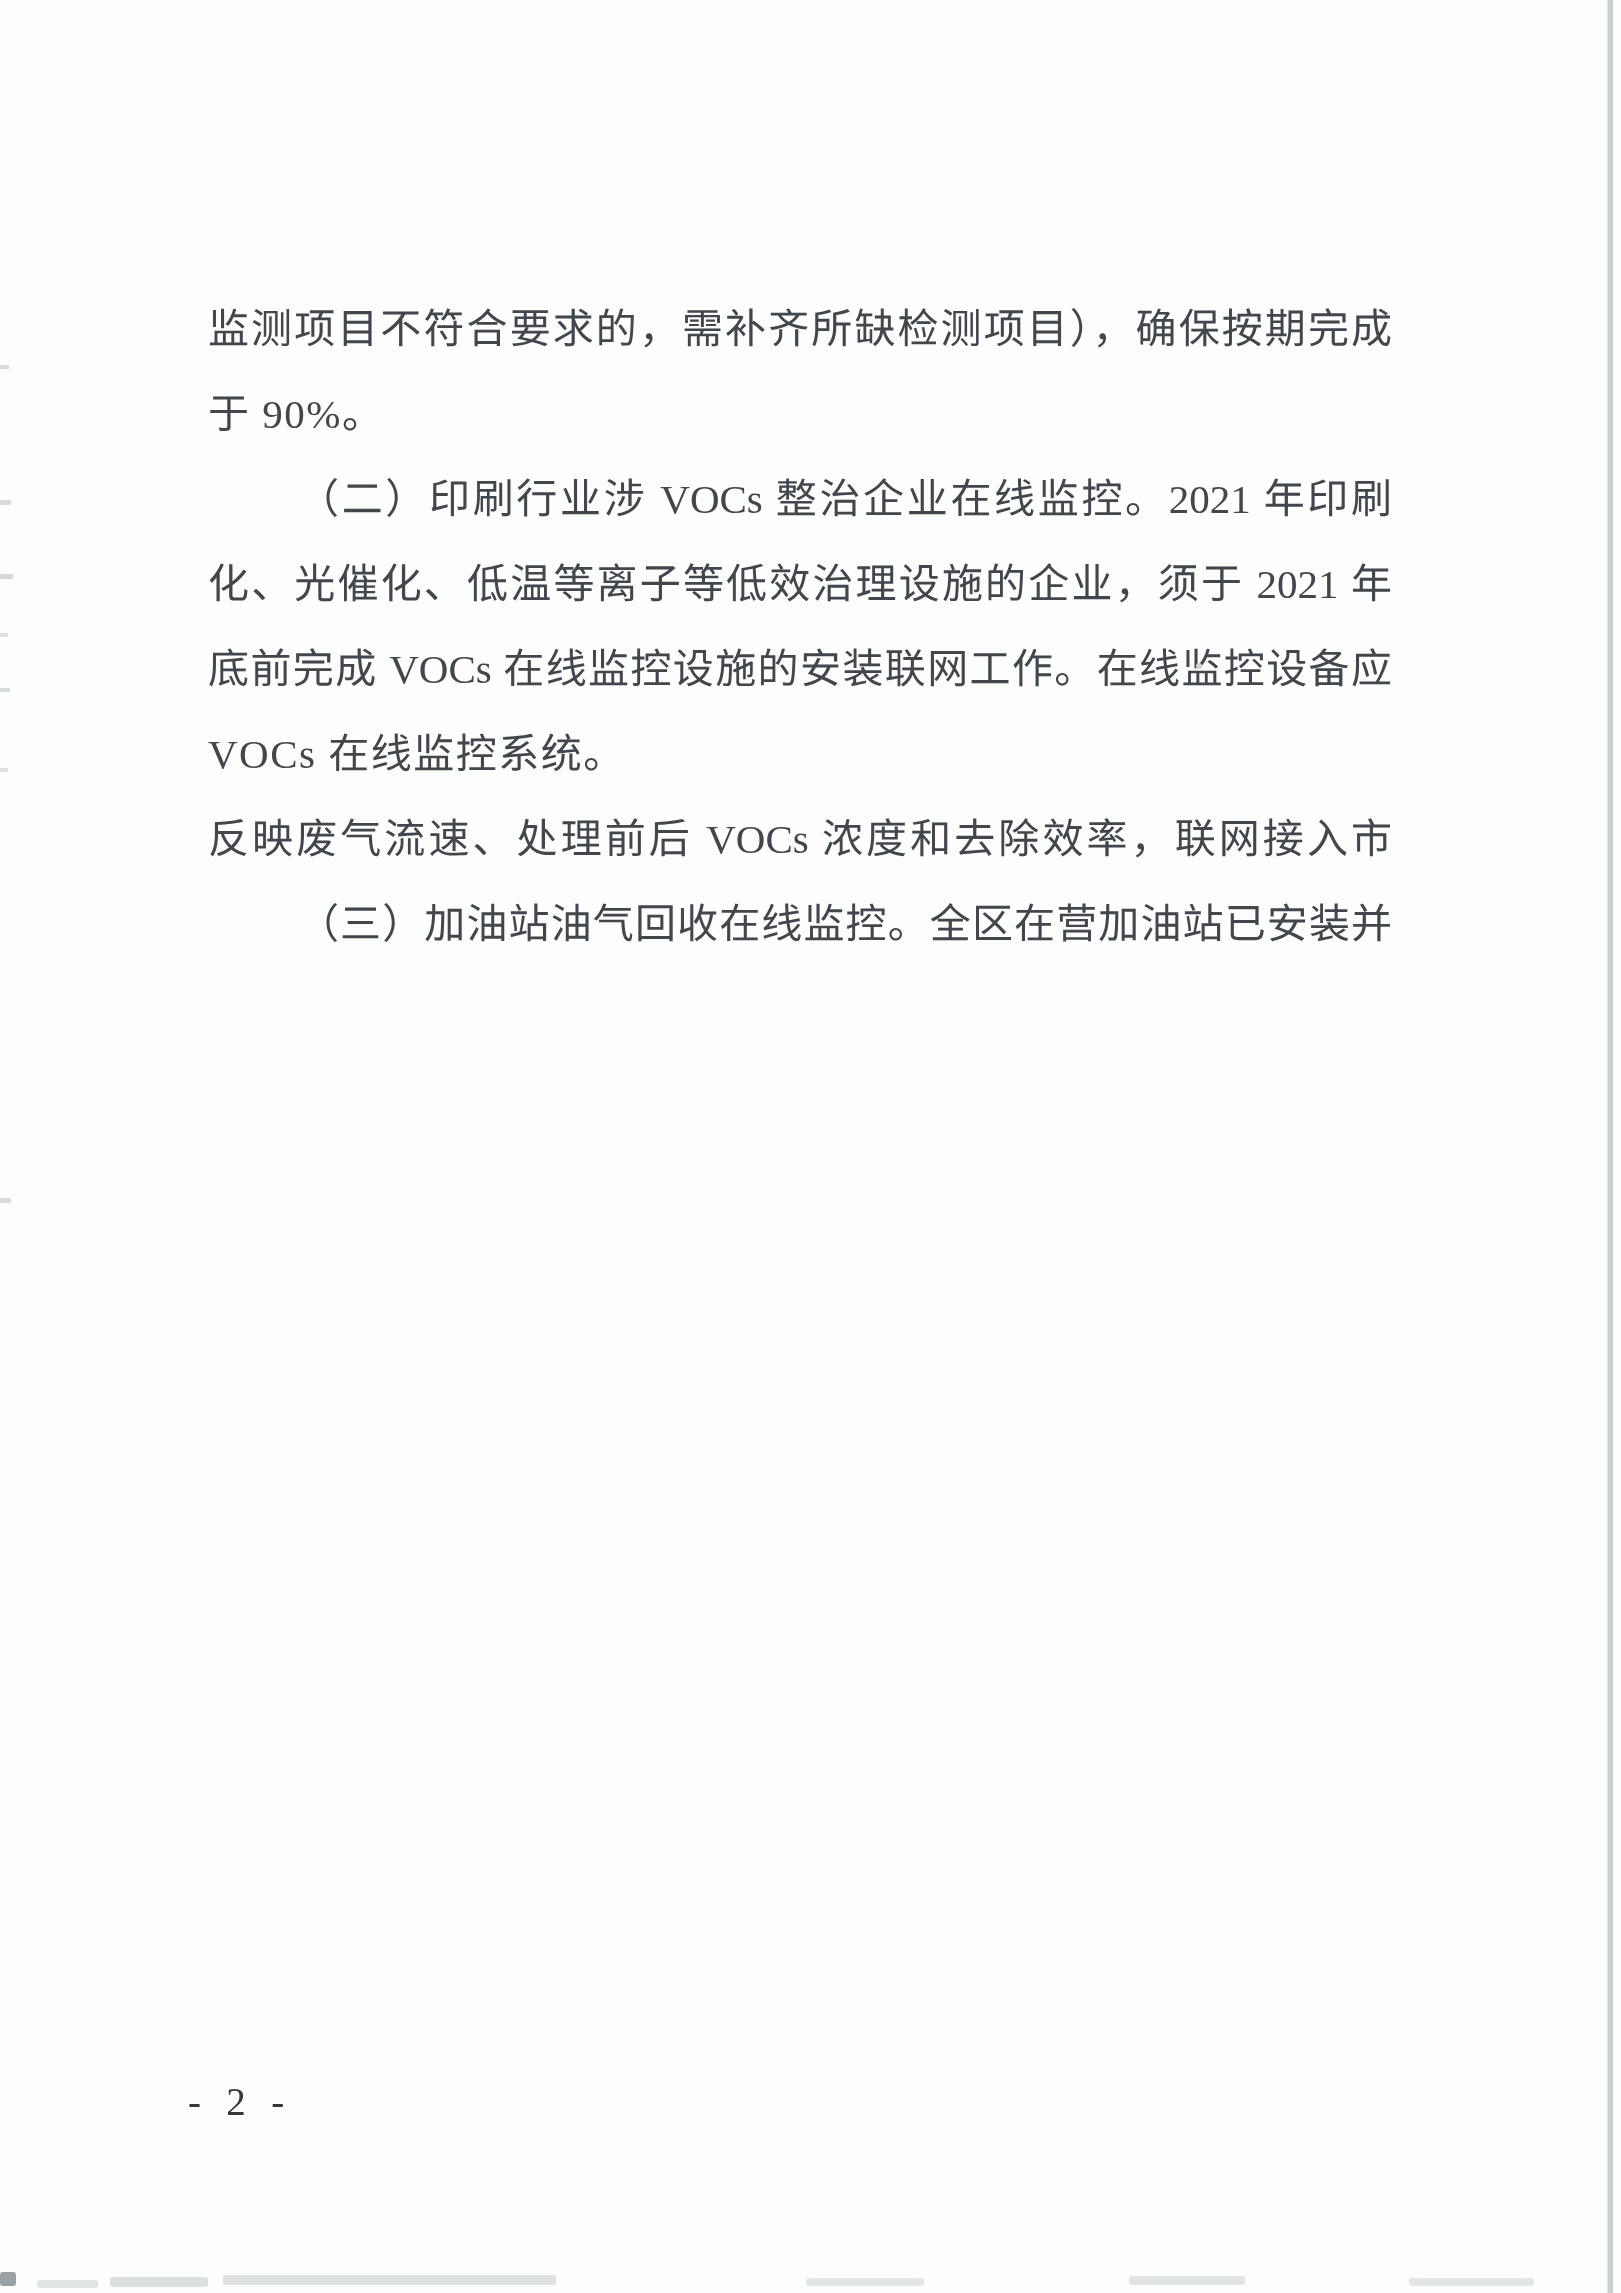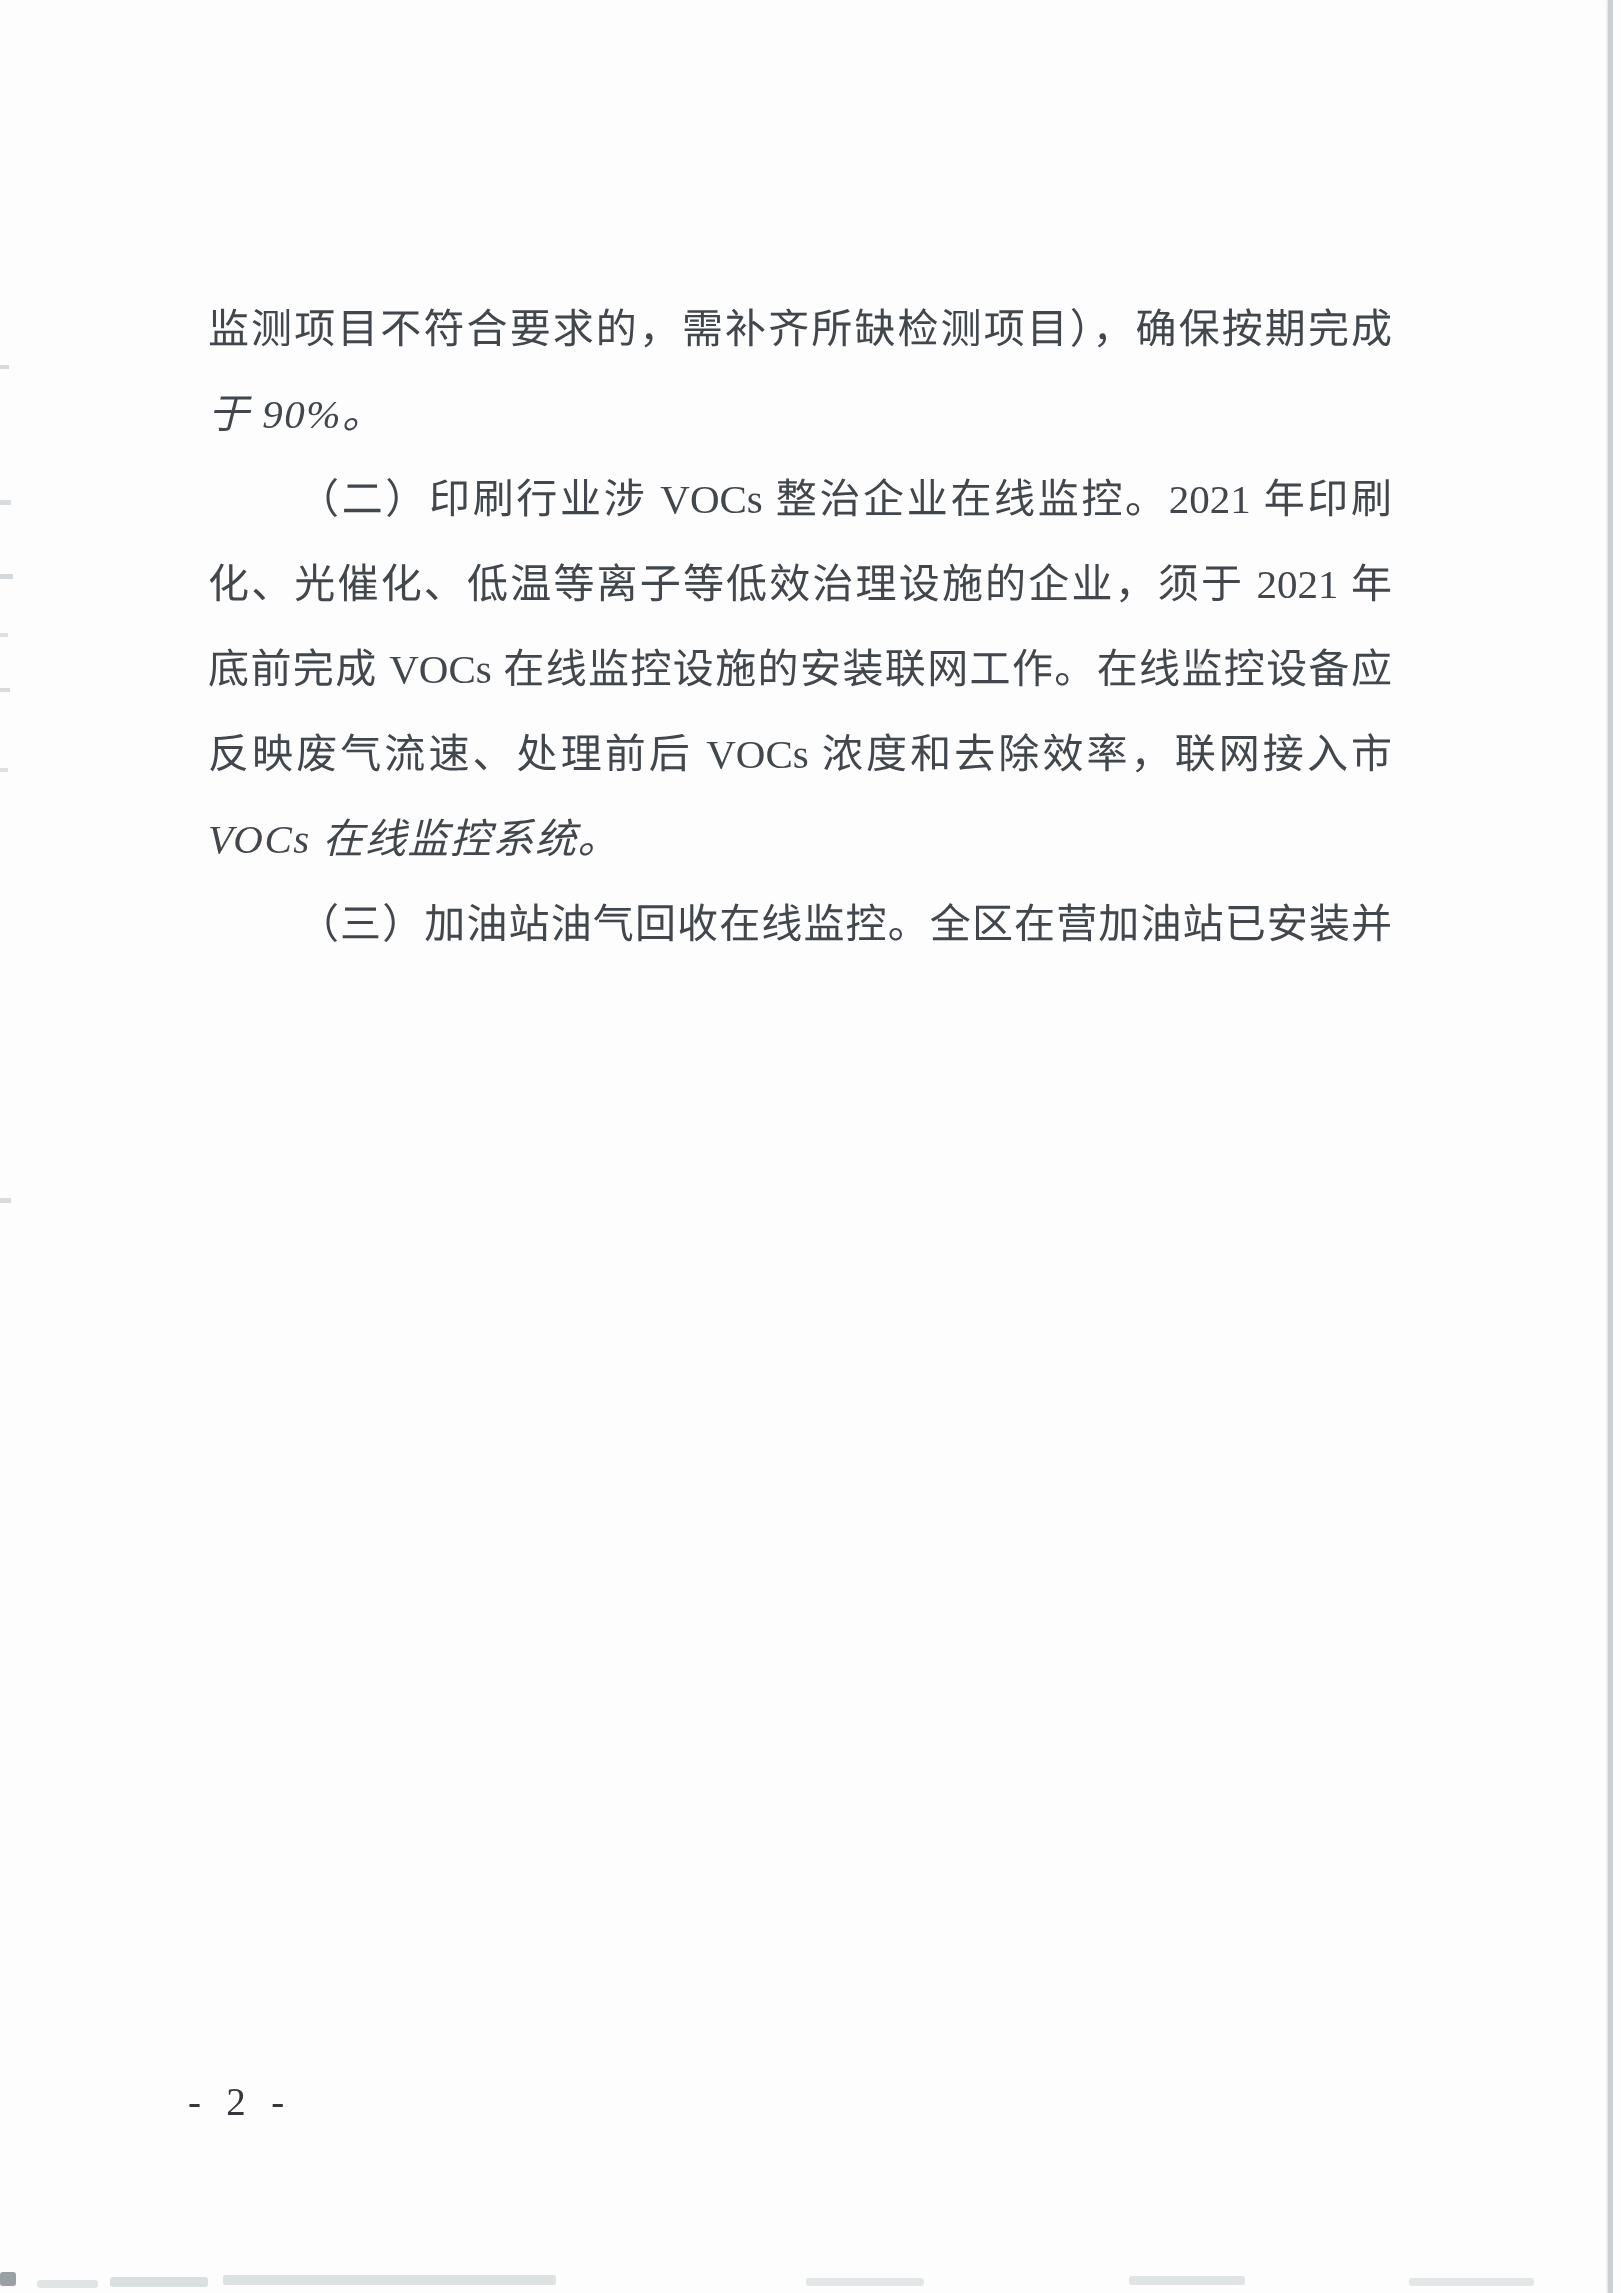--- a/index.html
+++ b/index.html
@@ -32,21 +32,20 @@
     height: 85px;
     text-align: justify;
     text-align-last: justify;
     overflow: visible;
   }
   .line.indent { text-indent: 90px; }
   .line.para-end {
     text-align: right;
     text-align-last: left;
     letter-spacing: 1.5px;
-    font-style: italic;
   }
   .page-number {
     position: absolute;
     left: 188px;
     top: 2078px;
     font-size: 39px;
     line-height: 47px;
     letter-spacing: 7.8px;
     color: #34383c;
     font-family: "Liberation Serif", "DejaVu Serif", serif;
@@ -73,22 +72,22 @@
 
   <div class="text-block">
       <div class="paragraph">
         <div class="line">监测项目不符合要求的，需补齐所缺检测项目），确保按期完成</div>
         <div class="line para-end">于 90%。</div>
       </div>
       <div class="paragraph">
         <div class="line indent">（二）印刷行业涉 VOCs 整治企业在线监控。2021 年印刷</div>
         <div class="line">化、光催化、低温等离子等低效治理设施的企业，须于 2021 年</div>
         <div class="line">底前完成 VOCs 在线监控设施的安装联网工作。在线监控设备应</div>
+        <div class="line para-end">VOCs 在线监控系统。</div>
         <div class="line">反映废气流速、处理前后 VOCs 浓度和去除效率，联网接入市</div>
-        <div class="line para-end">VOCs 在线监控系统。</div>
       </div>
       <div class="paragraph">
         <div class="line indent">（三）加油站油气回收在线监控。全区在营加油站已安装并</div>
       </div>
     </div>
 
   <div class="page-number">- 2 -</div>
 
   <div class="edge-line"></div>
 

